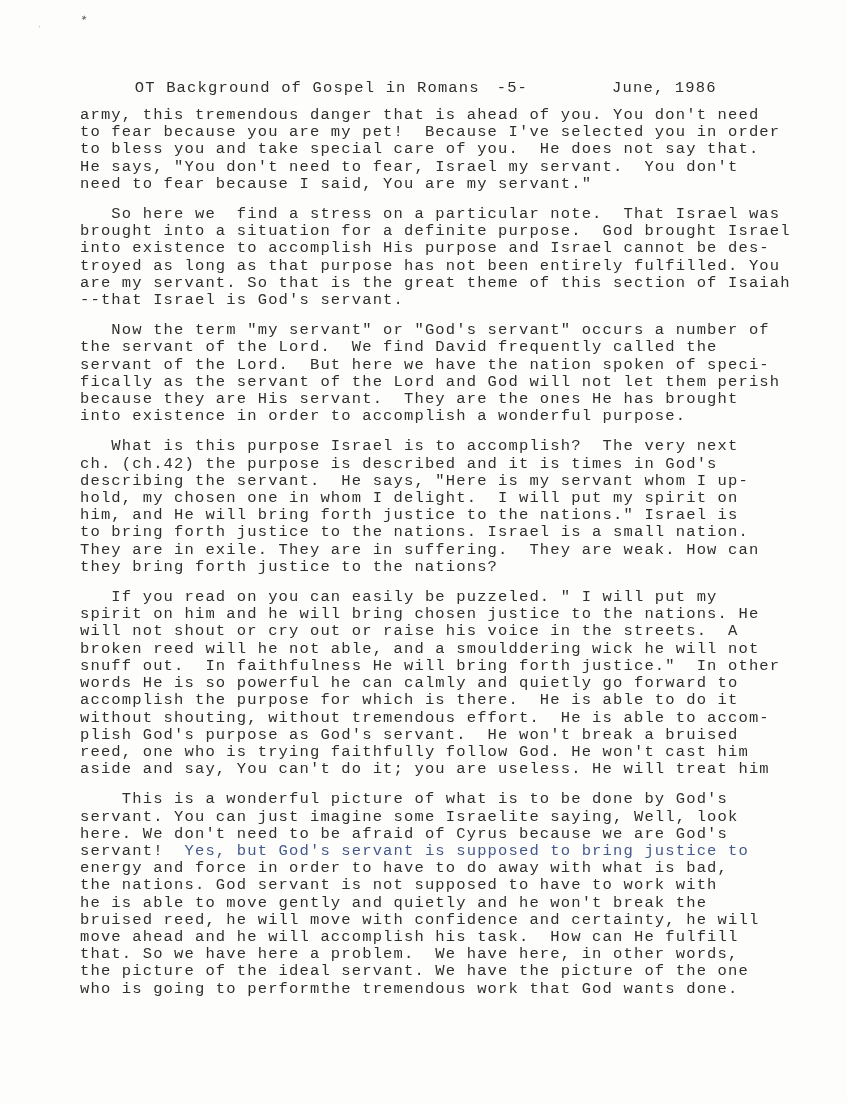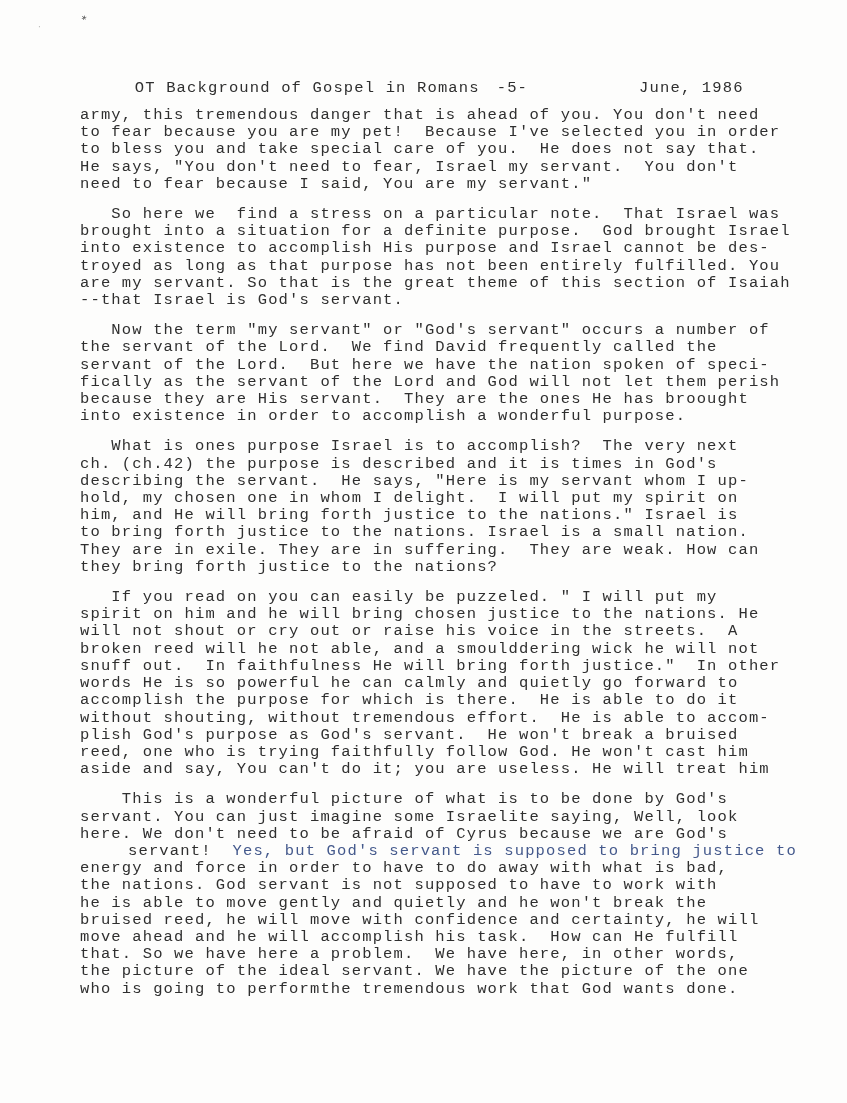--- a/index.html
+++ b/index.html
@@ -15,32 +15,32 @@
     overflow:hidden;
     font-family:"Liberation Mono","DejaVu Sans Mono",monospace;
     color:var(--ink);
   }
   .doc-header{
     position:absolute;left:93px;top:63px;
     font-size:15.5px;line-height:17.2px;letter-spacing:1.15px;
     white-space:pre;
   }
   .doc-header .pageno{margin-left:17px;}
-  .doc-header .date{margin-left:111px;}
+  .doc-header .date{margin-left:84px;}
   .doc-body{
     position:absolute;left:80px;top:107px;width:740px;
   }
   .paragraph{margin-bottom:13px;font-family:Liberation Mono, monospace;}
   .line{
     white-space:pre;
     font-size:15.5px;
     line-height:17.2px;
     letter-spacing:1.15px;
   }
-  .ink-dark{color:var(--ink);margin-left:48px;}
+  .ink-dark{color:var(--ink);}
   .ink-blue{color:var(--ink-blue);text-align:center;}
   .mark{position:absolute;color:#3a3a3a;font-size:10px;}
   .mark-1{left:81px;top:12px;transform:rotate(12deg);}
   .mark-2{left:37px;top:22px;color:#b9b9b6;font-size:8px;}
 </style>
 </head>
 <body>
 
 <div class="page">
   <span class="mark mark-1">∗</span>
@@ -64,25 +64,25 @@
         <div class="line">into existence to accomplish His purpose and Israel cannot be des-</div>
         <div class="line">troyed as long as that purpose has not been entirely fulfilled. You</div>
         <div class="line">are my servant. So that is the great theme of this section of Isaiah</div>
         <div class="line">--that Israel is God's servant.</div>
       </div>
       <div class="paragraph">
         <div class="line">   Now the term "my servant" or "God's servant" occurs a number of</div>
         <div class="line">the servant of the Lord.  We find David frequently called the</div>
         <div class="line">servant of the Lord.  But here we have the nation spoken of speci-</div>
         <div class="line">fically as the servant of the Lord and God will not let them perish</div>
-        <div class="line">because they are His servant.  They are the ones He has broought</div>
+        <div class="line">because they are His servant.  They are the ones He has brought</div>
         <div class="line">into existence in order to accomplish a wonderful purpose.</div>
       </div>
       <div class="paragraph">
-        <div class="line">   What is ones purpose Israel is to accomplish?  The very next</div>
+        <div class="line">   What is this purpose Israel is to accomplish?  The very next</div>
         <div class="line">ch. (ch.42) the purpose is described and it is times in God's</div>
         <div class="line">describing the servant.  He says, "Here is my servant whom I up-</div>
         <div class="line">hold, my chosen one in whom I delight.  I will put my spirit on</div>
         <div class="line">him, and He will bring forth justice to the nations." Israel is</div>
         <div class="line">to bring forth justice to the nations. Israel is a small nation.</div>
         <div class="line">They are in exile. They are in suffering.  They are weak. How can</div>
         <div class="line">they bring forth justice to the nations?</div>
       </div>
       <div class="paragraph">
         <div class="line">   If you read on you can easily be puzzeled. " I will put my</div>

